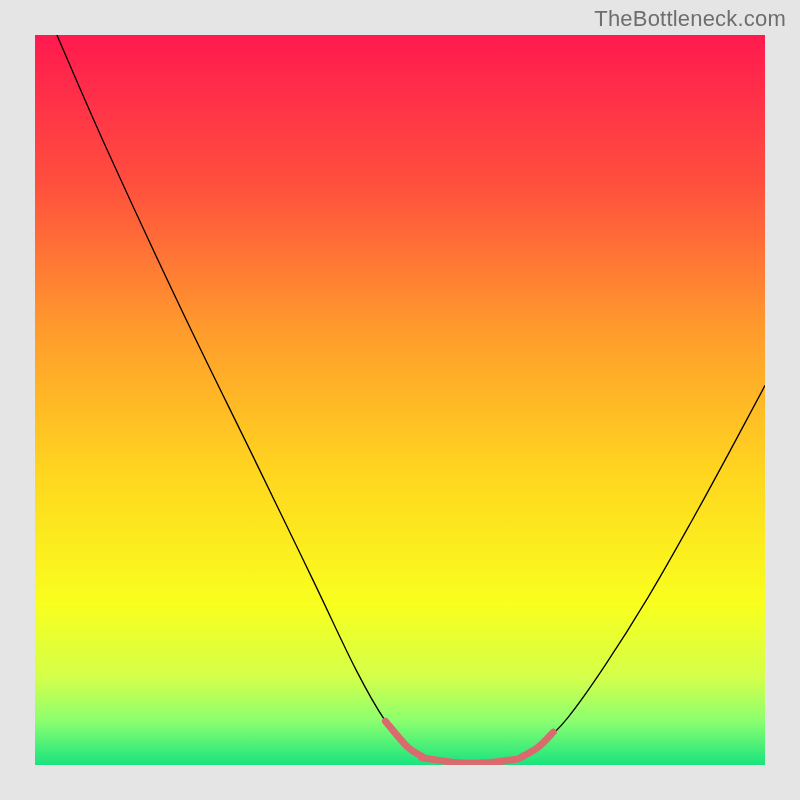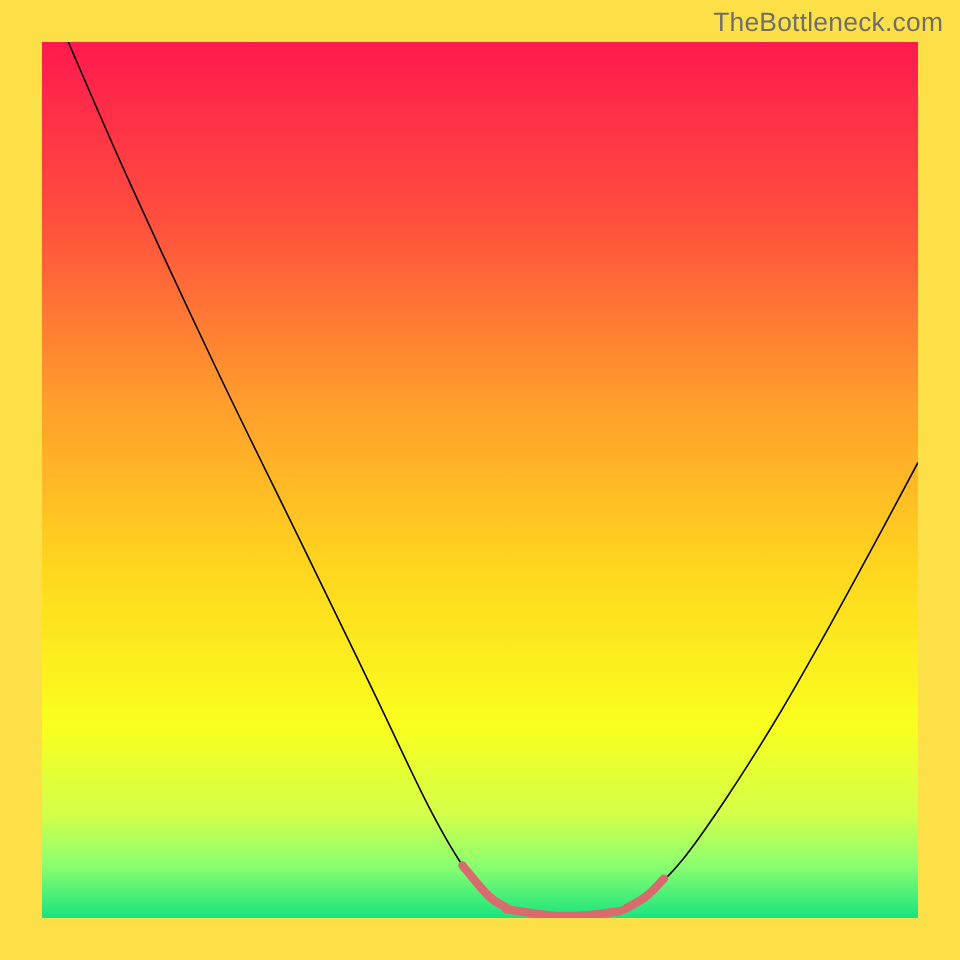--- a/index.html
+++ b/index.html
@@ -8,21 +8,21 @@
     width: 800px;
     height: 800px;
     overflow: hidden;
     background: #000;
     font-family: Arial, Helvetica, sans-serif;
   }
   .container {
     position: relative;
     width: 800px;
     height: 800px;
-    background: #fde047;
+    background: #e5e5e5;
   }
   .watermark {
     position: absolute;
     top: 6px;
     right: 14px;
     color: #6e6e6e;
     font-size: 22px;
     font-weight: 500;
     letter-spacing: 0.2px;
     z-index: 5;

